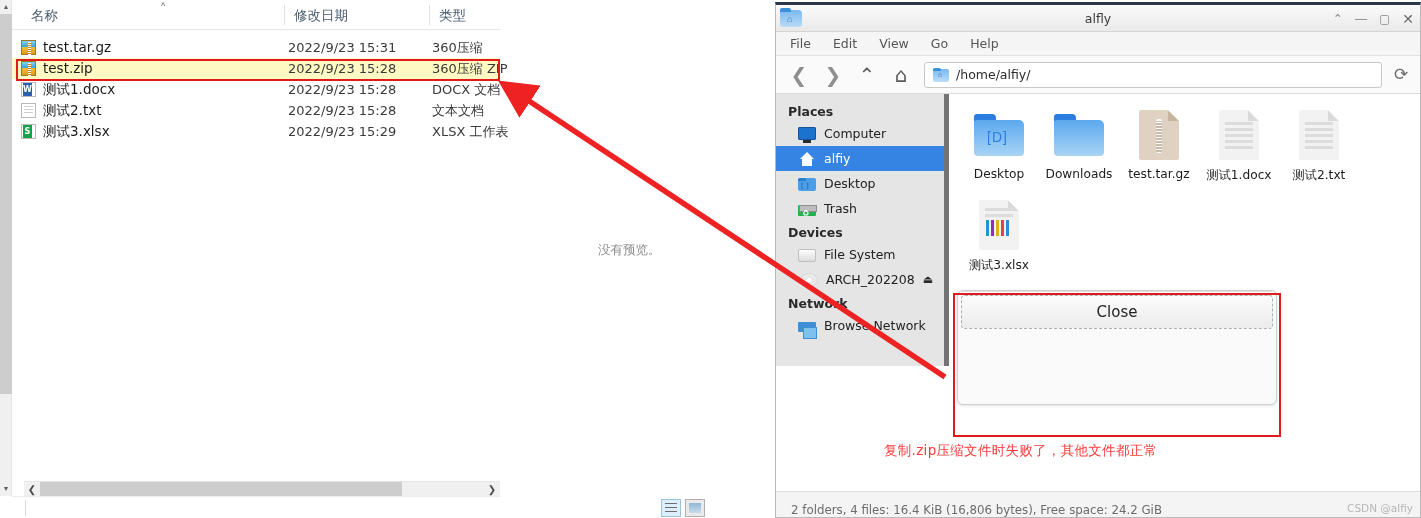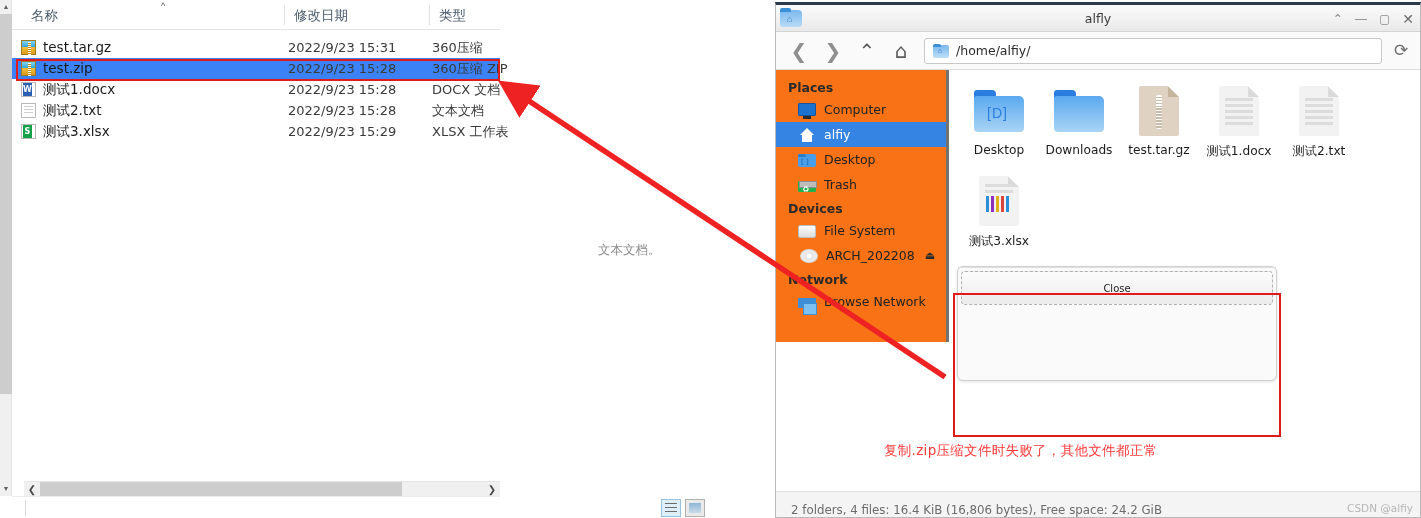--- a/index.html
+++ b/index.html
@@ -47,21 +47,21 @@
   .wh-sep { position:absolute; top:5px; height:20px; width:1px; background:#e2e2e2; }
   #wh-sort {
     position: absolute; left: 140px; top: 1px; width: 22px; height: 10px;
     color: #5a5a5a; font-size: 9px; text-align:center; line-height:10px;
   }
   .win-row {
     position: relative; height: 21px; line-height: 21px;
     font-size: 13.5px; color: #1a1a1a;
     font-family: "DejaVu Sans", sans-serif;
   }
-  .win-row.selected { background: #3b82f6; }
+  .win-row.selected { background: #fef9c3; }
   .wr-name { position: absolute; left: 9px; top: 0; display:flex; align-items:center; height:21px; }
   .wr-date { position: absolute; left: 276px; top: 0; color: #3a3a3a; font-size:13px; }
   .wr-type { position: absolute; left: 420px; top: 0; color: #3a3a3a; font-size:13px;
              width: 78px; overflow: hidden; white-space: nowrap; }
   .wr-label { margin-left: 7px; }
 
   
   .ficon { width: 15px; height: 15px; position: relative; flex: 0 0 15px; }
   .ficon.zip { background: linear-gradient(#7fd4f5,#35a6d8 45%, #f0c040 46%, #e09a1c); border:1px solid #9a7a20; }
   .ficon.zip:after { content:""; position:absolute; left:6px; top:1px; width:3px; height:13px;
@@ -157,21 +157,21 @@
   #lin-pathbar {
     flex: 1; height: 26px; margin-left: 4px;
     background: #ffffff; border: 1px solid #c8c8c8; border-radius: 3px;
     display: flex; align-items: center; padding: 0 8px; gap: 7px;
   }
   #lin-pathbar .p-text { font-size: 12.5px; color: #2c2c2c; font-family:"DejaVu Sans", sans-serif; }
   #lin-reload { margin-left: 4px; color:#6b6b6b; font-size:17px; width:22px; text-align:center; }
 
   #lin-body { position: relative; height: 400px; display: flex; }
   #lin-sidebar {
-    width: 173px; background: #f97316; border-right: 3px solid #737373;
+    width: 173px; background: #e5e5e5; border-right: 5px solid #737373;
     padding-top: 6px; height: 272px;
   }
   .sb-group {
     font-size: 12.5px; font-weight: bold; color: #2a2a2a; padding: 4px 0 2px 12px;
     font-family:"DejaVu Sans", sans-serif;
   }
   .sb-item {
     height: 25px; display: flex; align-items: center; padding-left: 22px; gap: 8px;
     font-size: 12.5px; color: #222; font-family:"DejaVu Sans", sans-serif; position:relative;text-align:center;
   }
@@ -236,21 +236,21 @@
   }
   #dialog .msg {
     height: 72px; display:flex; align-items:center; justify-content:center;
     font-size: 12.8px; color: #222; font-family:"DejaVu Sans", sans-serif;
   }
   #dialog .btnrow { border-top:1px solid #e0e0e0; height:41px; padding:3px; }
   #dialog .closebtn {
     width:100%; height:100%; border:1px dashed #b0b0b0; border-radius:4px;
     background: linear-gradient(#fcfcfc,#ececec);
     display:flex; align-items:center; justify-content:center;
-    font-size:10px; color:#222; font-family:"DejaVu Sans", sans-serif;
+    font-size:15px; color:#222; font-family:"DejaVu Sans", sans-serif;
   }
   #dialog-redbox {
     position: absolute; left: 953px; top: 293px; width: 328px; height: 144px;
     border: 2px solid #e01b1b; pointer-events:none;
   }
 
   #lin-note {
     position: absolute; left: 884px; top: 442px;
     font-size: 13.5px; color: #fb3b3b; font-family:"DejaVu Sans", sans-serif;
     letter-spacing: 0.3px;
@@ -347,21 +347,21 @@
       </div>
 
       <div id="win-statusbar">
         <div class="sb-sep"></div>
       </div>
     </div>
 
     <div id="win-selbox"></div>
   </div>
 
-  <div id="win-preview-text">文本文档。</div>
+  <div id="win-preview-text">没有预览。</div>
 
   <div id="win-viewbtns">
     <div class="vbtn">
         <div class="gl"></div>
       </div>
     <div class="vbtn alt">
         <div class="gl"></div>
       </div>
   </div>
 
@@ -375,20 +375,27 @@
       </div>
       <div class="t-text">alfly</div>
       <div class="t-btns">
         <span>⌃</span>
         <span>—</span>
         <span>▢</span>
         <span class="tb-close">✕</span>
       </div>
     </div>
 
+    <div id="lin-menu">
+      <div class="mi">File</div>
+      <div class="mi">Edit</div>
+      <div class="mi">View</div>
+      <div class="mi">Go</div>
+      <div class="mi">Help</div>
+    </div>
 
     <div id="lin-toolbar">
       <div class="tbtn">❮</div>
       <div class="tbtn">❯</div>
       <div class="tbtn dark">⌃</div>
       <div class="tbtn dark">⌂</div>
       <div id="lin-pathbar">
         <span style="position:relative;width:16px;height:14px;display:inline-block;">
           <span style="position:absolute;left:0;top:1px;width:16px;height:13px;background:linear-gradient(#7ab8ee,#bcdef8);border-radius:2px;"></span>
           <span style="position:absolute;left:0;top:0;width:8px;height:3px;background:#3b8fd6;border-radius:2px 2px 0 0;"></span>

